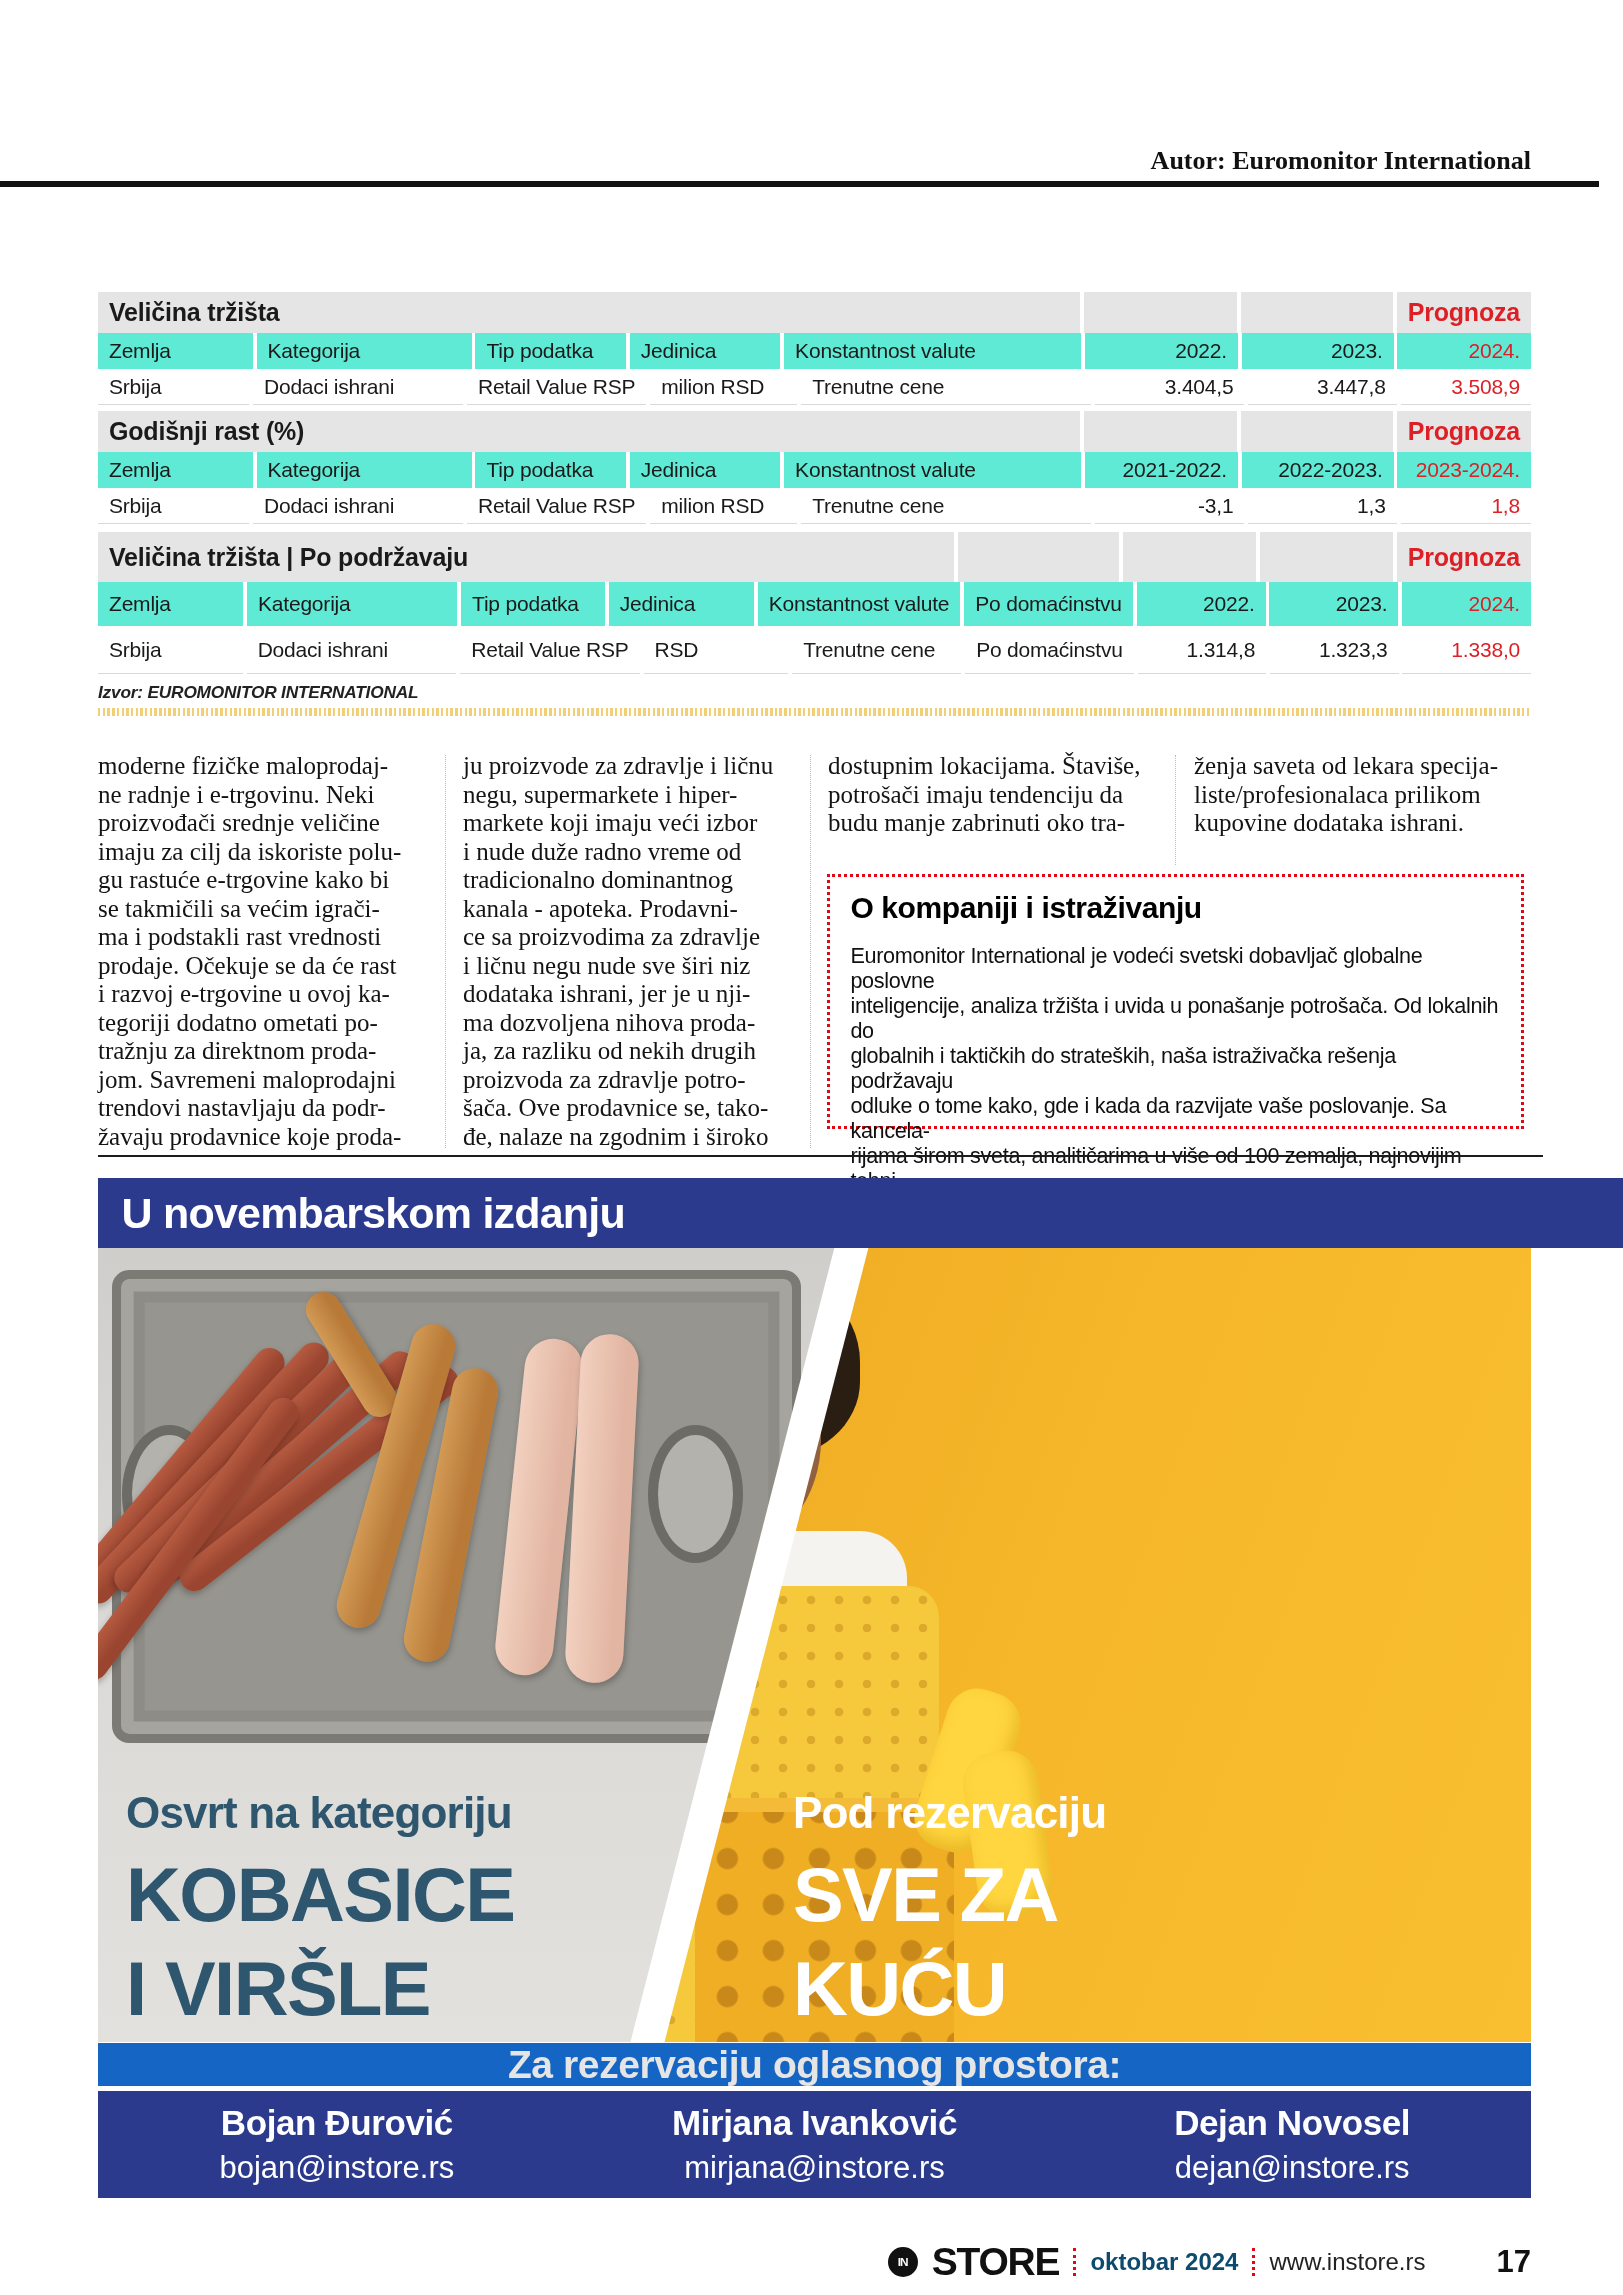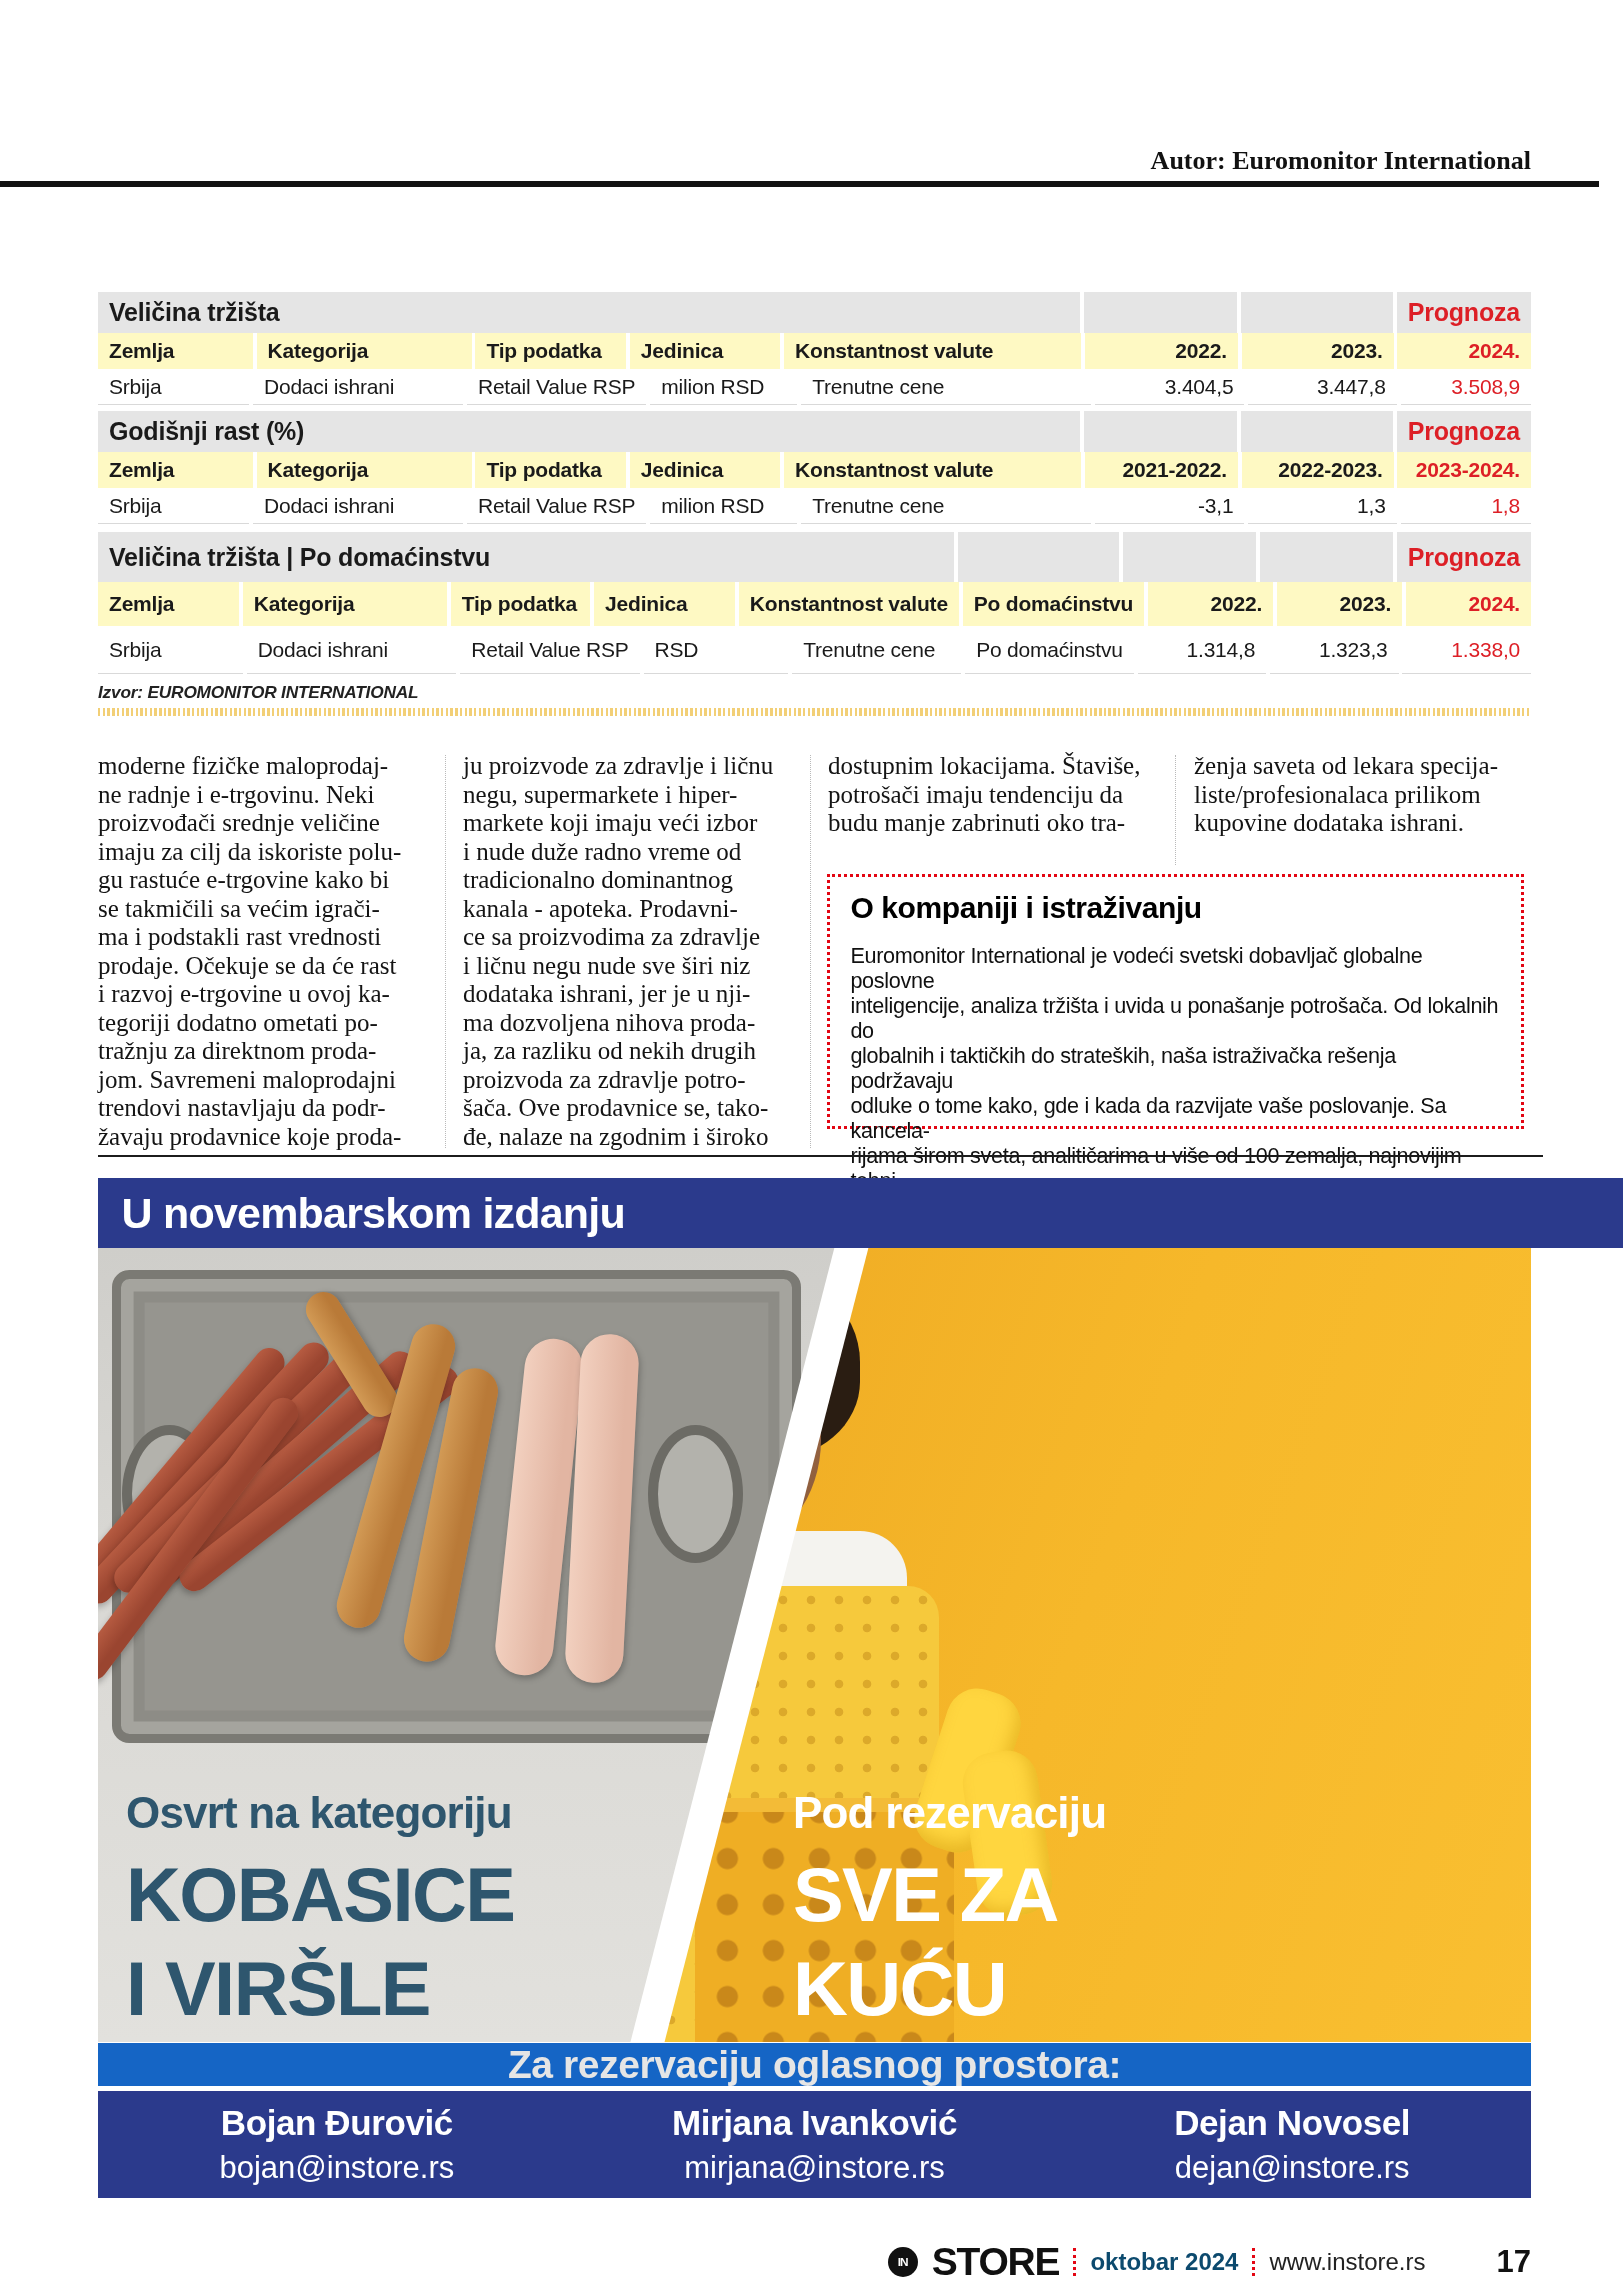--- a/index.html
+++ b/index.html
@@ -11,21 +11,21 @@
           font-family:"Liberation Serif","DejaVu Serif",serif;font-weight:bold;font-size:26px;color:#111;}
   .top-rule{position:absolute;left:0;top:181px;width:1599px;height:5.5px;background:#111;}
 
   
   .dtable{position:absolute;left:98px;width:1433px;}
   .t1{top:292px;} .t2{top:411px;} .t3{top:532px;}
   .trow{display:grid;gap:3.9px;align-items:stretch;}
   .cell{display:flex;align-items:center;padding:0 11px;font-size:21px;letter-spacing:-0.2px;
         white-space:nowrap;overflow:visible;}
   .title-row .cell{background:#e5e5e5;font-weight:bold;font-size:25px;}
-  .head-row .cell{background:#fef9c3;font-weight:bold;font-size:21px;}
+  .head-row .cell{background:#5eead4;font-weight:normal;font-size:21px;}
   .data-row .cell{background:#ffffff;border-bottom:1.6px solid #d9d9d9;}
   .t1 .title-row .cell,.t2 .title-row .cell{height:41px;}
   .t1 .head-row .cell,.t2 .head-row .cell{height:36px;}
   .t1 .data-row .cell,.t2 .data-row .cell{height:35px;}
   .t3 .title-row .cell{height:50px;}
   .t3 .head-row .cell{height:44px;}
   .t3 .data-row .cell{height:47px;}
   .cell.num{justify-content:flex-end;}
   .cell.red{color:#DD1F26;}
   .cell.prognoza{color:#DD1F26;font-weight:bold;justify-content:flex-end;}
@@ -185,21 +185,21 @@
         <div class="cell">Retail Value RSP</div>
         <div class="cell">milion RSD</div>
         <div class="cell">Trenutne cene</div>
         <div class="cell num ">-3,1</div>
         <div class="cell num ">1,3</div>
         <div class="cell num red">1,8</div>
       </div>
     </div>
   <div class="dtable t3">
       <div class="trow title-row" style="grid-template-columns: 10.7fr 15.5fr 10.6fr 10.7fr 12.5fr 11.5fr 9.5fr 9.5fr 9.5fr;">
-        <div class="cell" style="grid-column: 1 / 6;">Veličina tržišta | Po domaćinstvu</div>
+        <div class="cell" style="grid-column: 1 / 6;">Veličina tržišta | Po podržavaju</div>
         <div class="cell"></div>
         <div class="cell"></div>
         <div class="cell"></div>
         <div class="cell prognoza">Prognoza</div>
       </div>
       <div class="trow head-row" style="grid-template-columns: 10.7fr 15.5fr 10.6fr 10.7fr 12.5fr 11.5fr 9.5fr 9.5fr 9.5fr;">
         <div class="cell">Zemlja</div>
         <div class="cell">Kategorija</div>
         <div class="cell">Tip podatka</div>
         <div class="cell">Jedinica</div>

